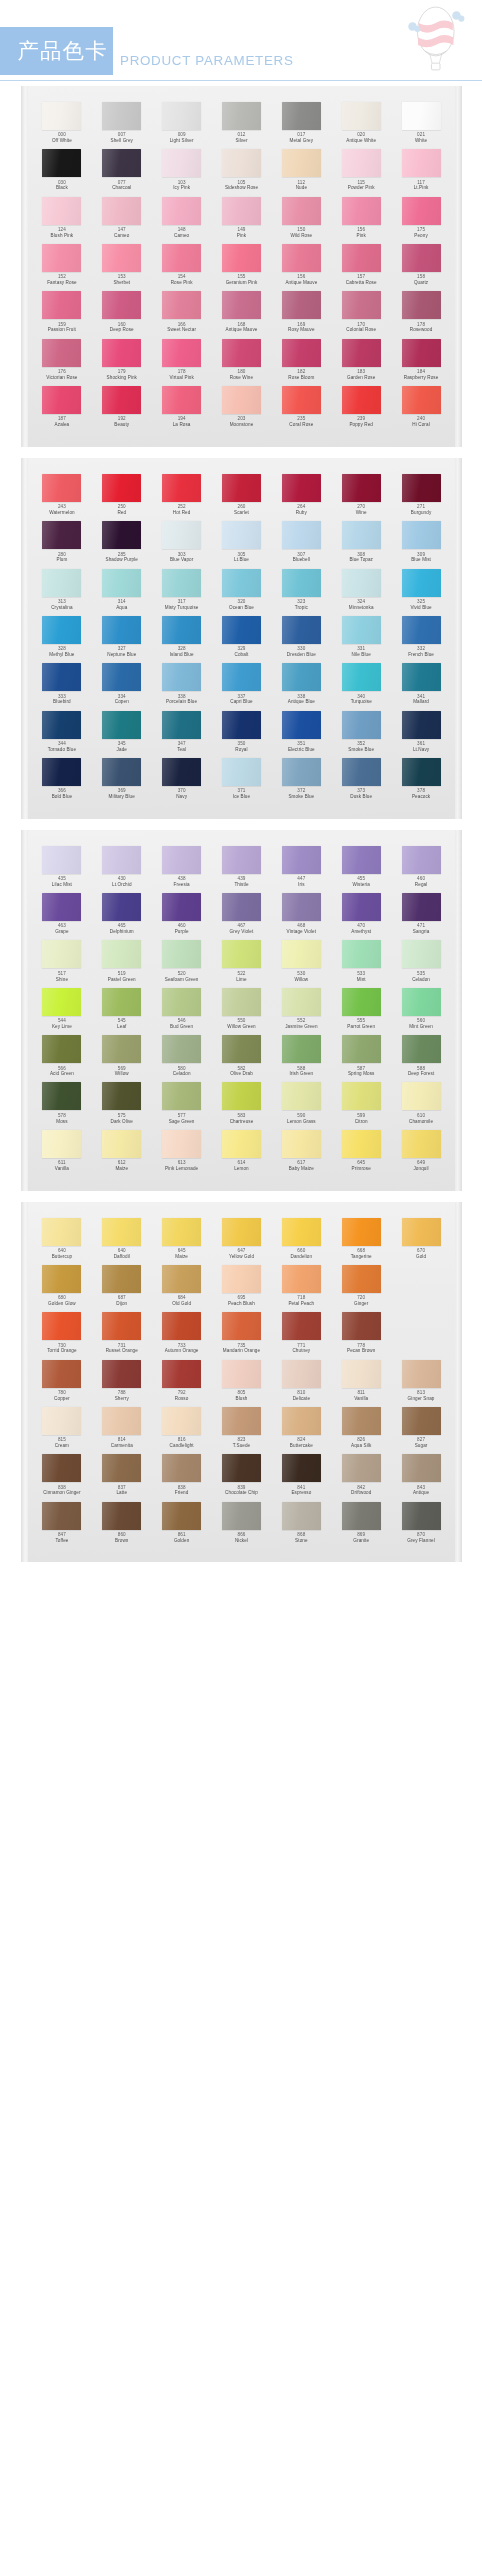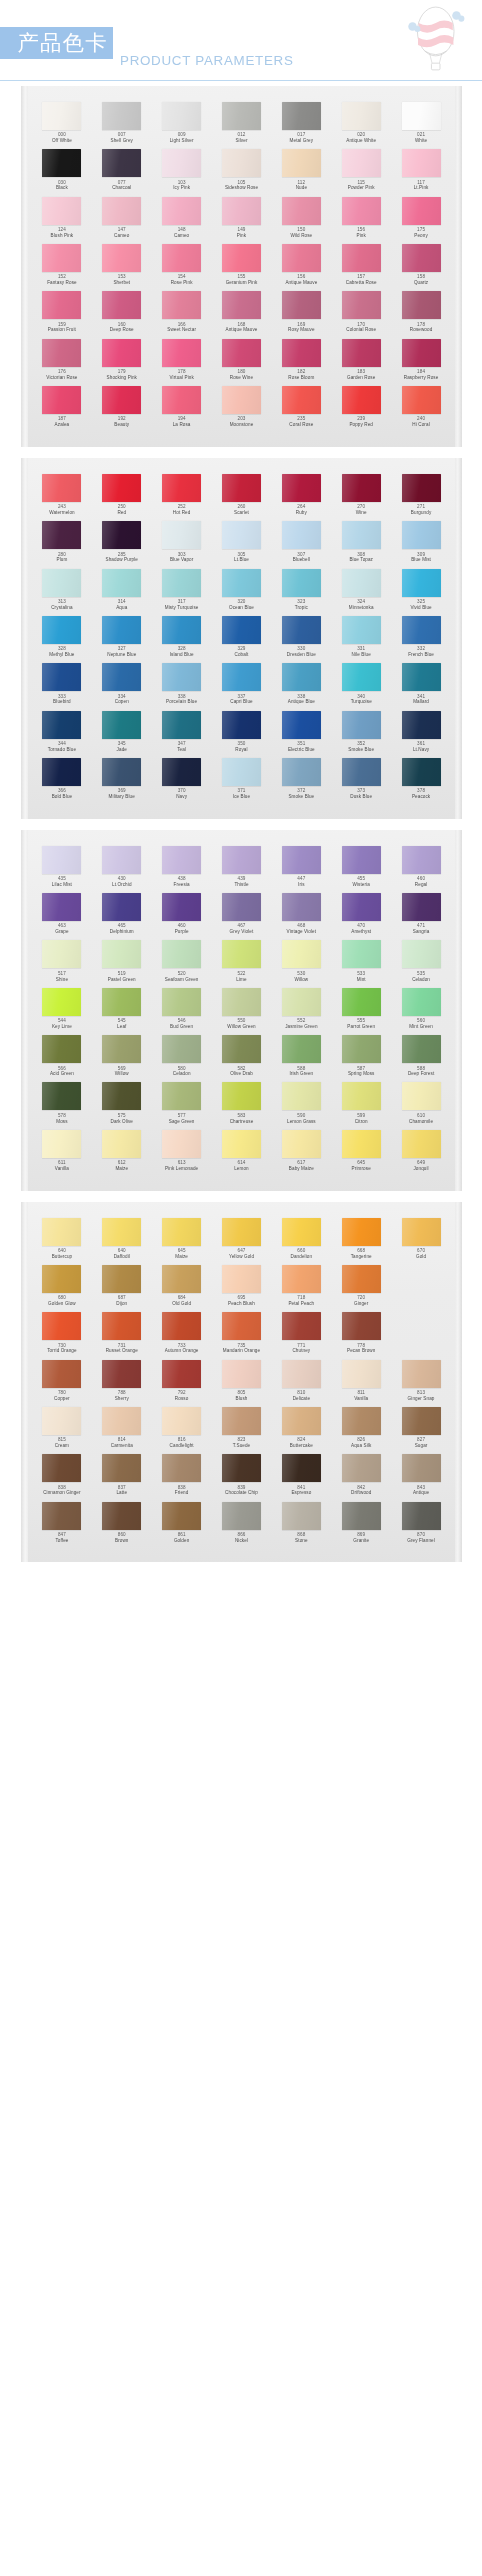--- a/index.html
+++ b/index.html
@@ -15,21 +15,21 @@
     position: relative;
     height: 81px;
     background: #ffffff;
     border-bottom: 0.6px solid #bcd8f0;
   }
   .header-tag {
     position: absolute;
     left: 0;
     top: 27px;
     width: 113px;
-    height: 32px;
+    height: 48px;
     background: #9dc3ea;
     display: flex;
     align-items: center;
     justify-content: center;
   }
   .header-tag-text {
     color: #ffffff;
     font-size: 21.4px;
     letter-spacing: 1.2px;
     font-family: "DejaVu Sans", sans-serif;

